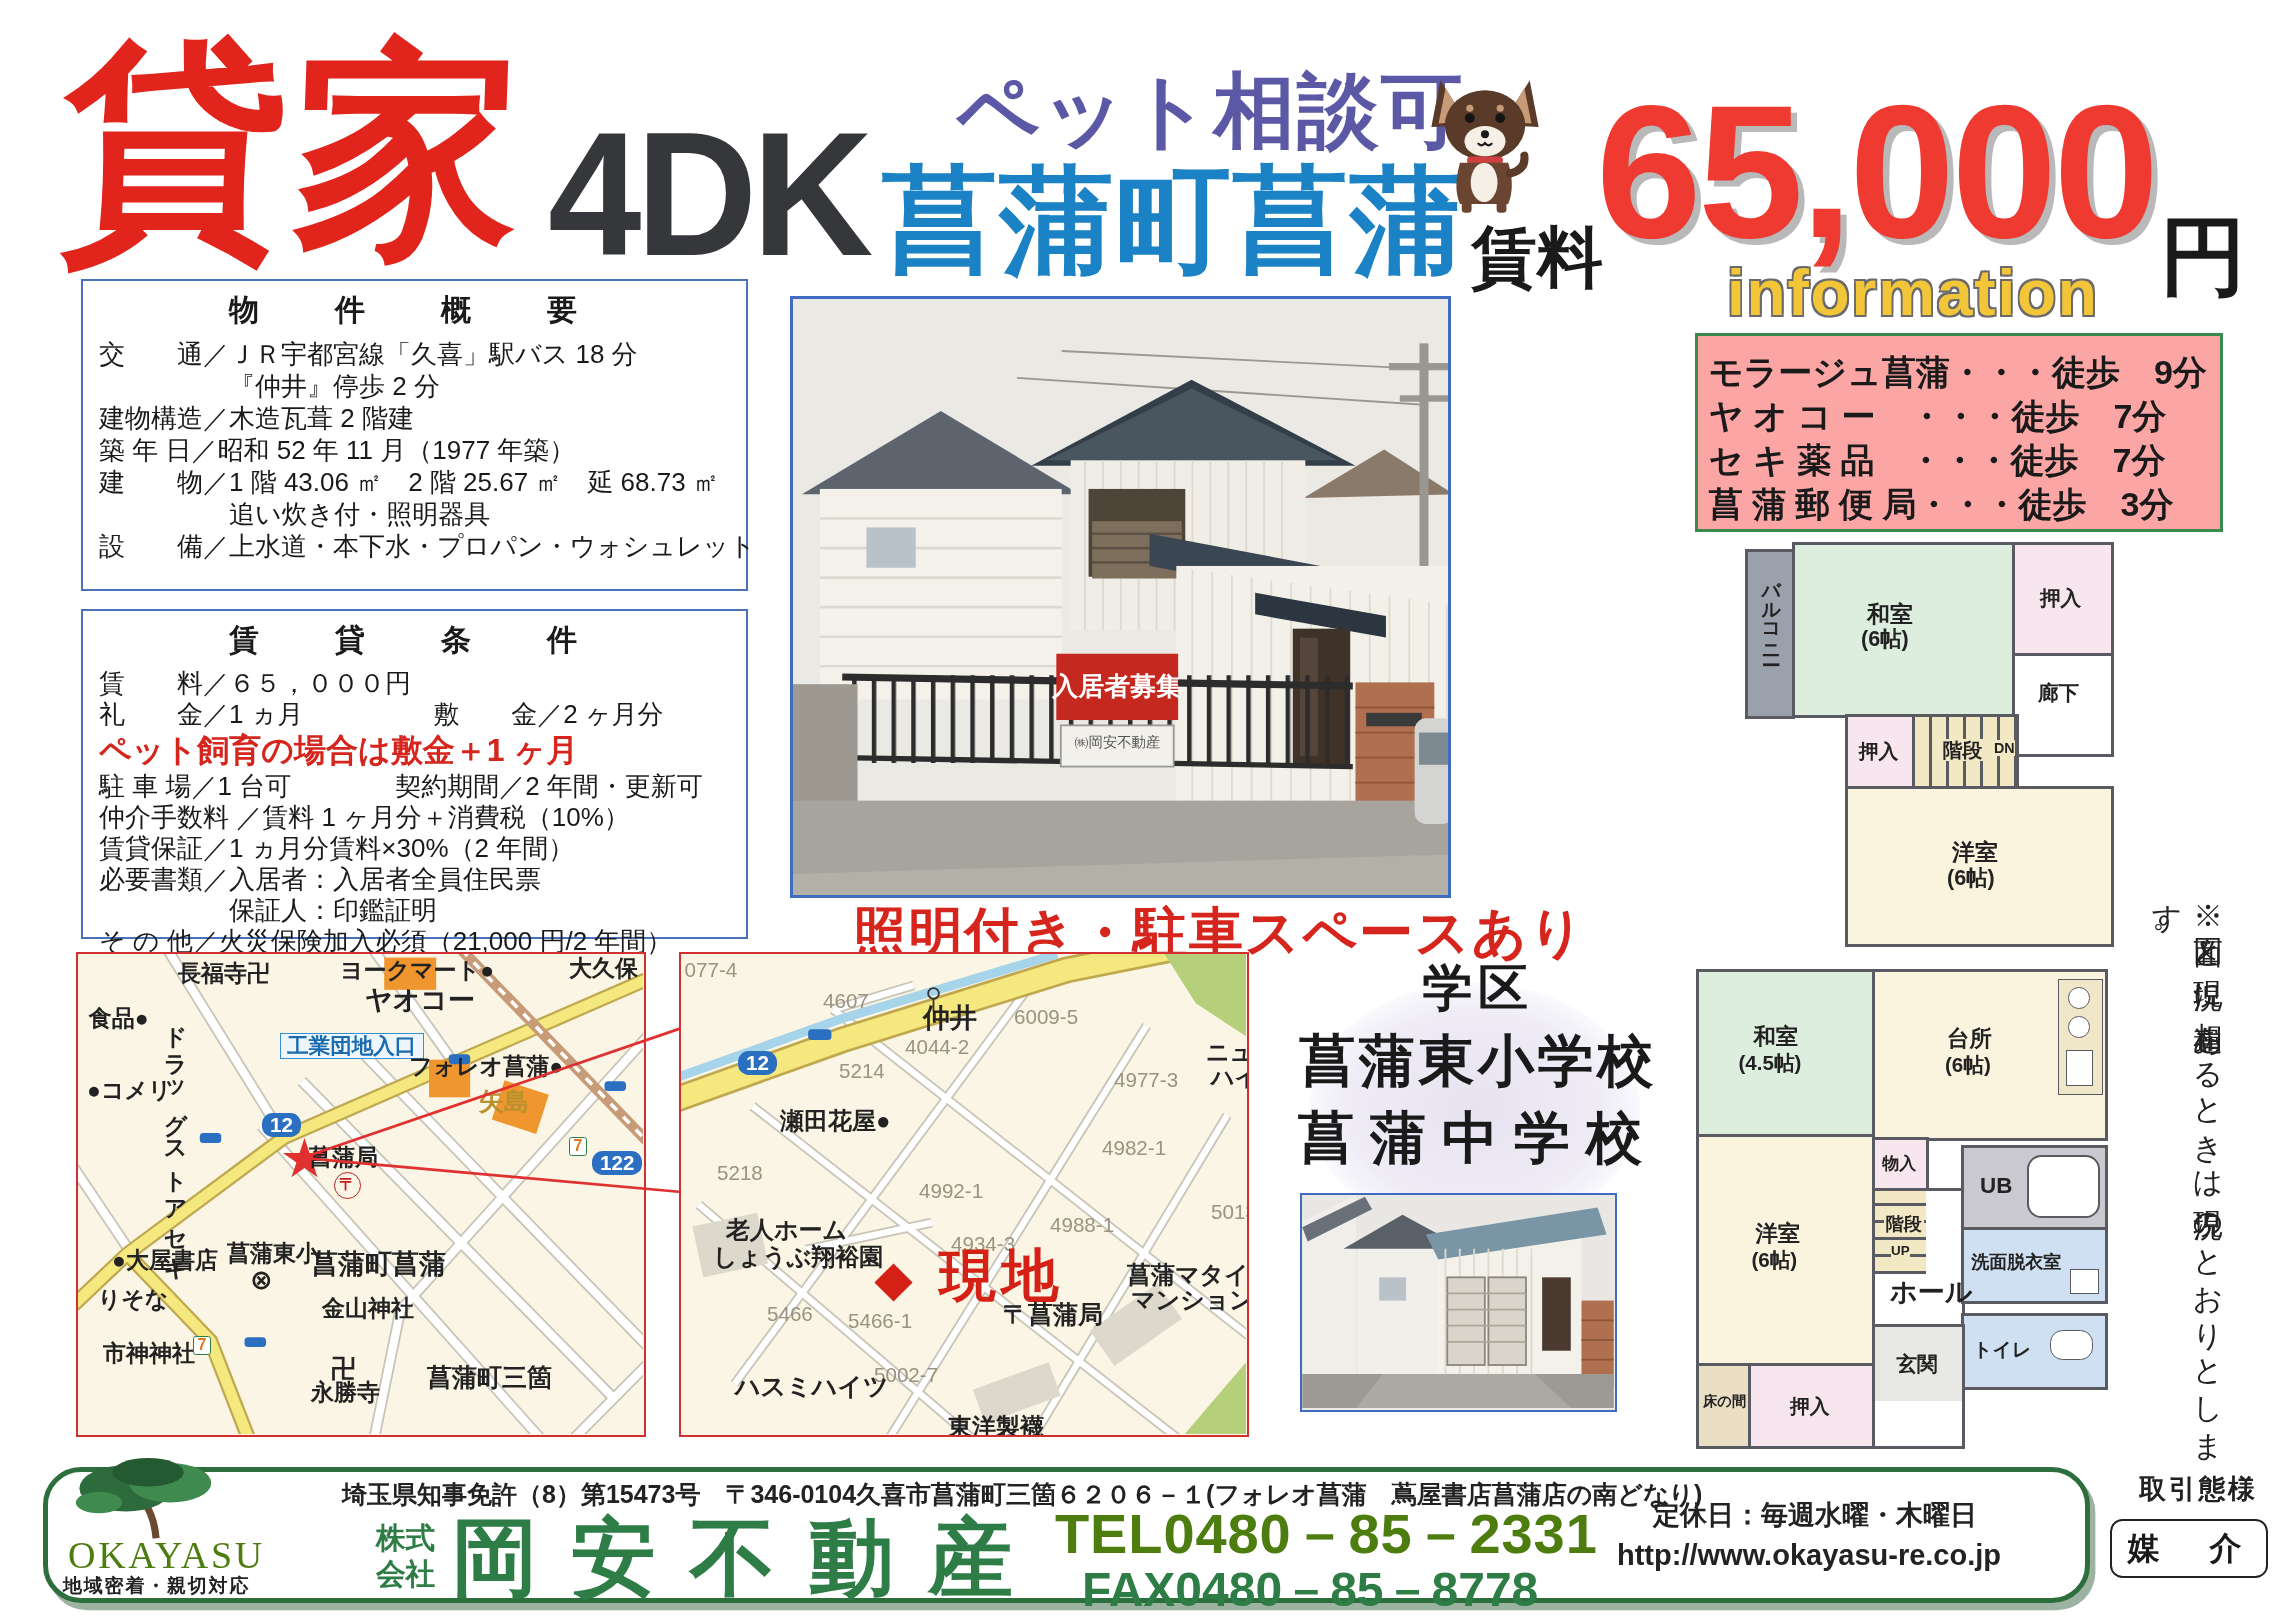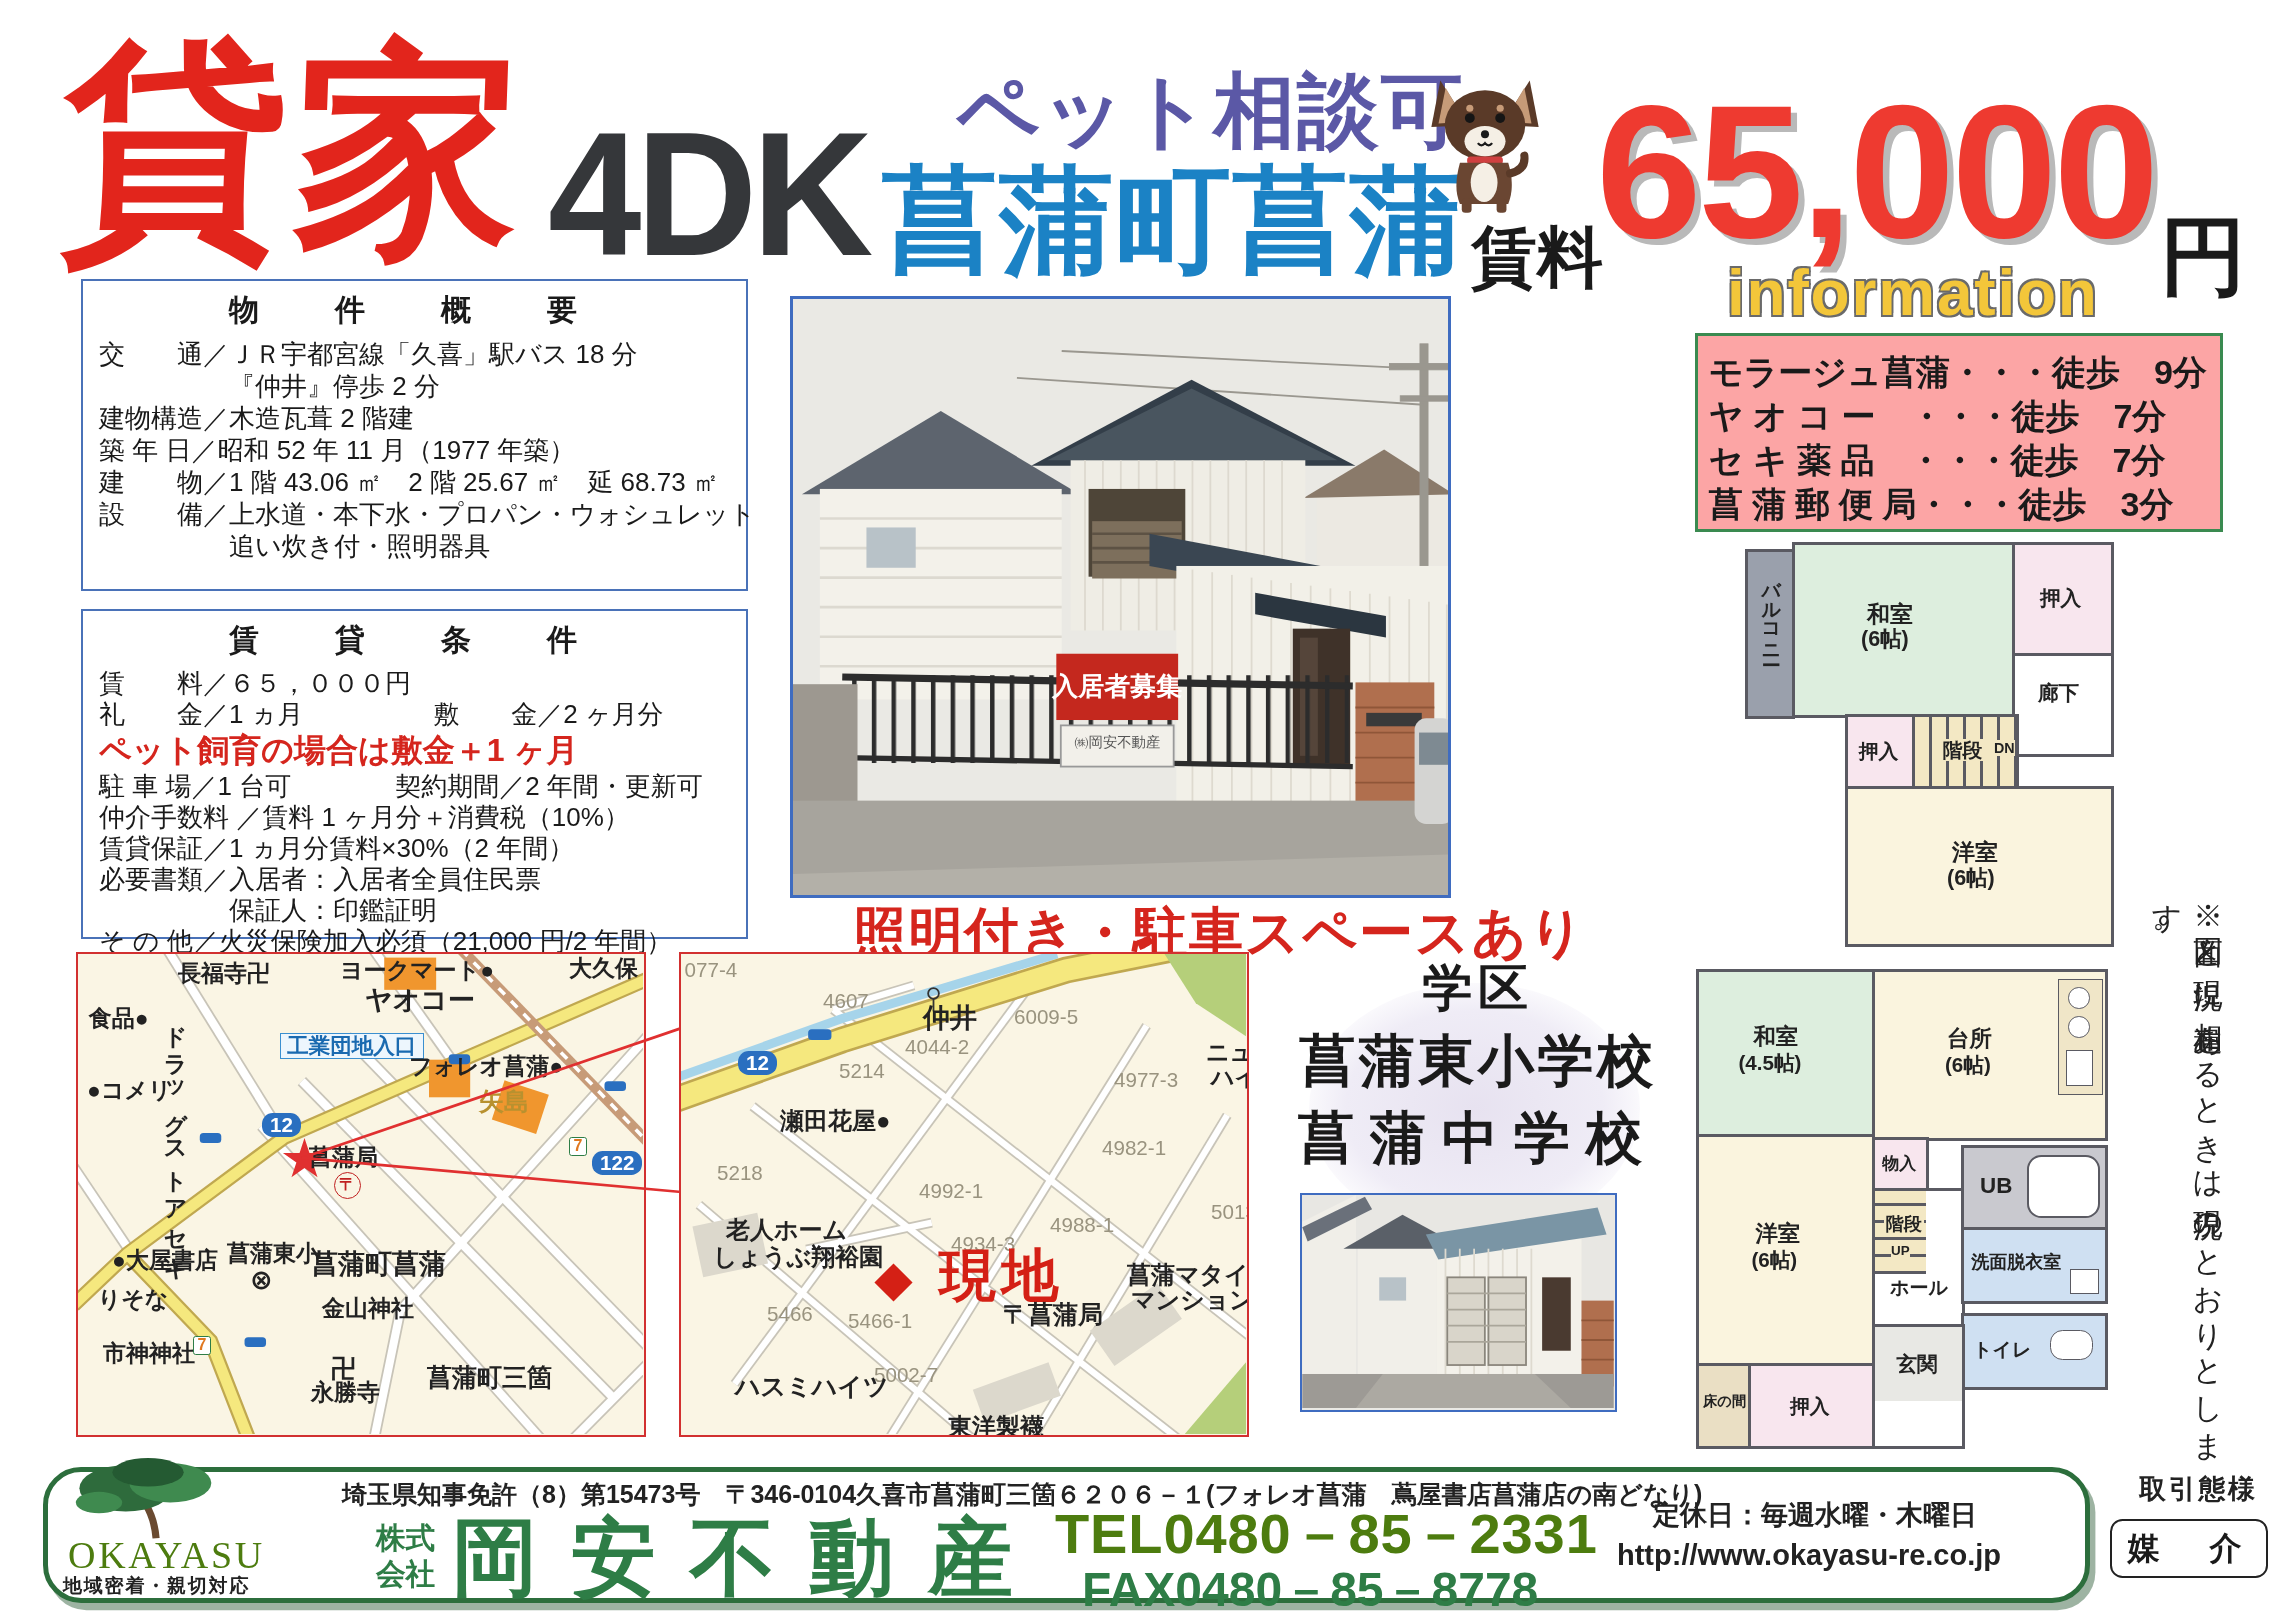--- a/index.html
+++ b/index.html
@@ -111,22 +111,22 @@
 <div class="abs rent-unit" style="left:2160px; top:199px;">円</div>
 
 <div class="abs panel" style="left:81px; top:279px; width:667px; height:312px;">
   <div class="panel-title">物　件　概　要</div>
   <div>
       <div class="ov-row">交　　通／ＪＲ宇都宮線「久喜」駅バス 18 分</div>
       <div class="ov-row">　　　　　『仲井』停歩 2 分</div>
       <div class="ov-row">建物構造／木造瓦葺 2 階建</div>
       <div class="ov-row">築 年 日／昭和 52 年 11 月（1977 年築）</div>
       <div class="ov-row">建　　物／1 階 43.06 ㎡　2 階 25.67 ㎡　延 68.73 ㎡</div>
+      <div class="ov-row">　　　　　追い炊き付・照明器具</div>
       <div class="ov-row">設　　備／上水道・本下水・プロパン・ウォシュレット</div>
-      <div class="ov-row">　　　　　追い炊き付・照明器具</div>
     </div>
 </div>
 
 <div class="abs panel" style="left:81px; top:609px; width:667px; height:330px;">
   <div class="panel-title">賃　貸　条　件</div>
   <div class="cond-row">賃　　料／６５，０００円</div>
   <div class="cond-row">礼　　金／1 ヵ月　　　　　敷　　金／2 ヶ月分</div>
   <div class="pet-line">ペット飼育の場合は敷金＋1 ヶ月</div>
   <div>
       <div class="cond-row">駐 車 場／1 台可　　　　契約期間／2 年間・更新可</div>
@@ -364,21 +364,21 @@
   </div>
   <div class="room" style="left:235px; top:219px; width:39px; height:154px; background:#ffffff; border-left:none;"></div>
   <div class="room" style="left:270px; top:176px; width:147px; height:86px; background:#c9c9cf;">
     <div class="abs" style="left:63px; top:7.2px; width:73px; height:63px; background:#fff; border:2.7px solid #5a5a62; border-radius:14.3px;"></div>
     <span class="room-label" style="left:16px; top:25px; font-size:22.4px;">UB</span>
   </div>
   <div class="room" style="left:270px; top:258px; width:147px; height:77px; background:#cfe0f2;">
     <span class="room-label" style="left:7.2px; top:21.5px; font-size:18px;">洗面脱衣室</span>
     <div class="abs" style="left:106px; top:39px; width:29px; height:25px; background:#fff; border:1.8px solid #5a5a62;"></div>
   </div>
-  <span class="room-label" style="left:199px; top:308px; font-size:19px; z-index:5;">ホール</span>
+  <span class="room-label" style="left:199px; top:308px; font-size:27px; z-index:5;">ホール</span>
   <div class="room" style="left:270px; top:344px; width:147px; height:77px; background:#cfe0f2;">
     <span class="room-label" style="left:9px; top:23px; font-size:19px;">トイレ</span>
     <div class="abs" style="left:86px; top:14.3px; width:43px; height:30px; background:#fff; border:1.8px solid #5a5a62; border-radius:12.5px;"></div>
   </div>
   <div class="room" style="left:181px; top:355px; width:93px; height:81px; background:#e8e8e4;">
     <span class="room-label" style="left:21.5px; top:25px; font-size:20.6px;">玄関</span>
   </div>
   <div class="room" style="left:5.4px; top:394px; width:56px; height:86px; background:#eadfc4;">
     <span class="room-label" style="left:3.6px; top:27px; font-size:14.3px;">床の間</span>
   </div>

